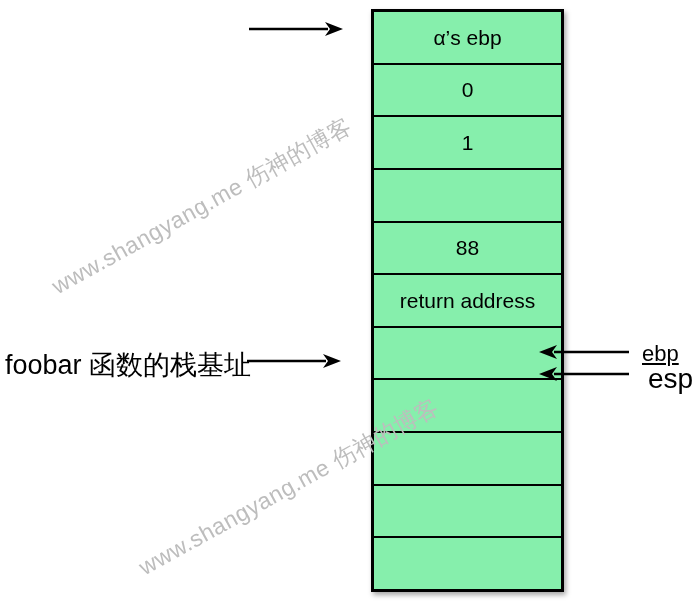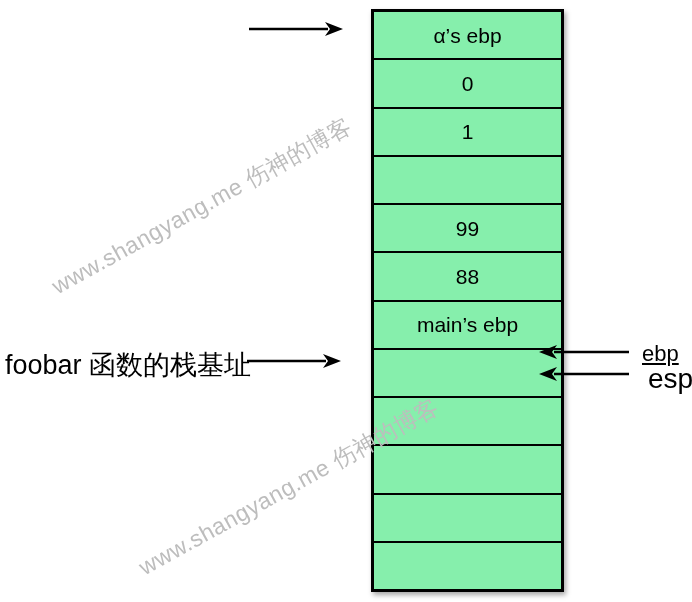--- a/index.html
+++ b/index.html
@@ -106,27 +106,24 @@
       <div class="cell">
         <span>0</span>
       </div>
       <div class="cell">
         <span>1</span>
       </div>
       <div class="cell">
         <span></span>
       </div>
       <div class="cell">
-        <span>99</span>
-      </div>
-      <div class="cell">
         <span>88</span>
       </div>
       <div class="cell">
-        <span>main’s ebp</span>
+        <span>return address</span>
       </div>
       <div class="cell">
         <span></span>
       </div>
       <div class="cell">
         <span></span>
       </div>
       <div class="cell">
         <span></span>
       </div>

